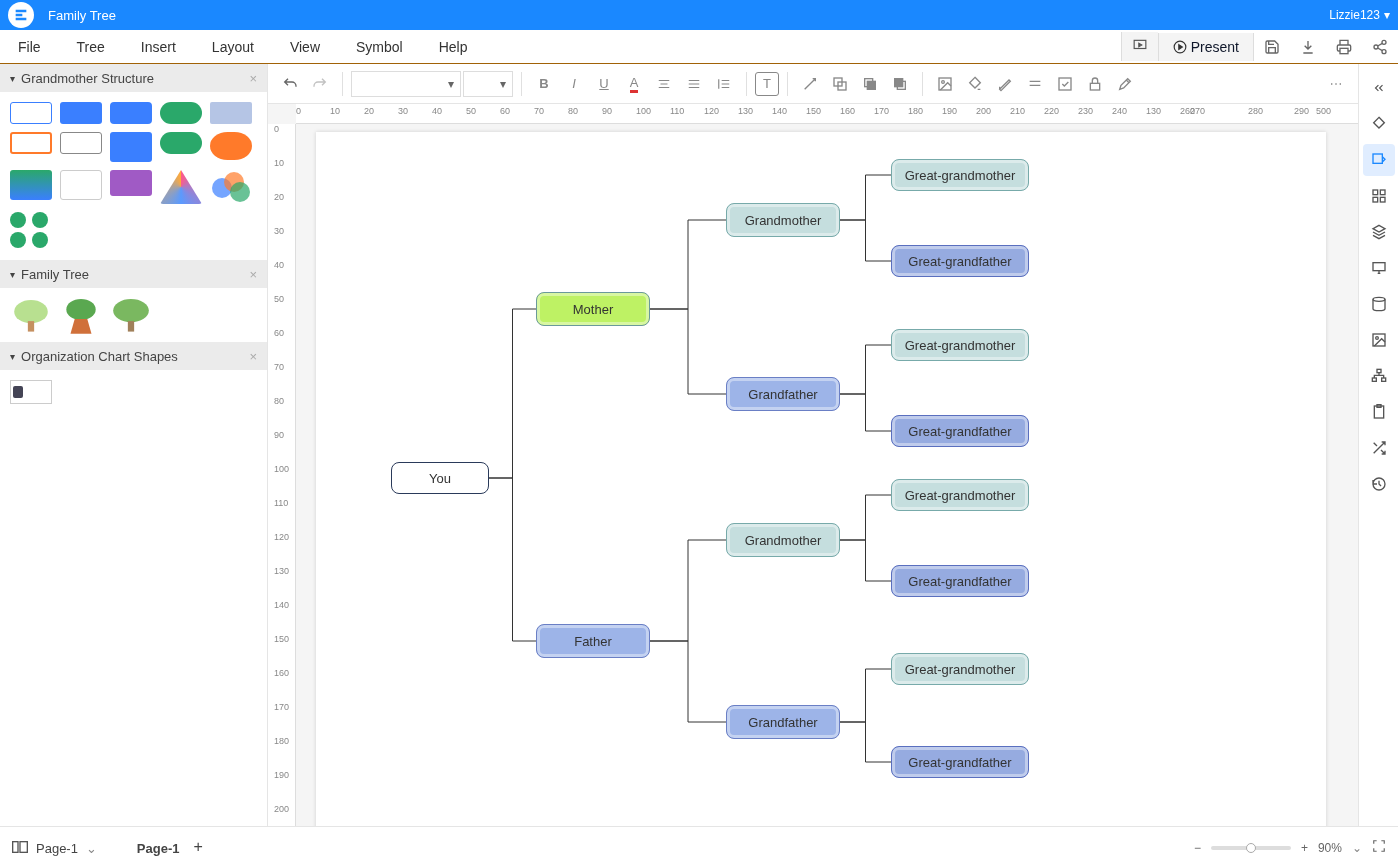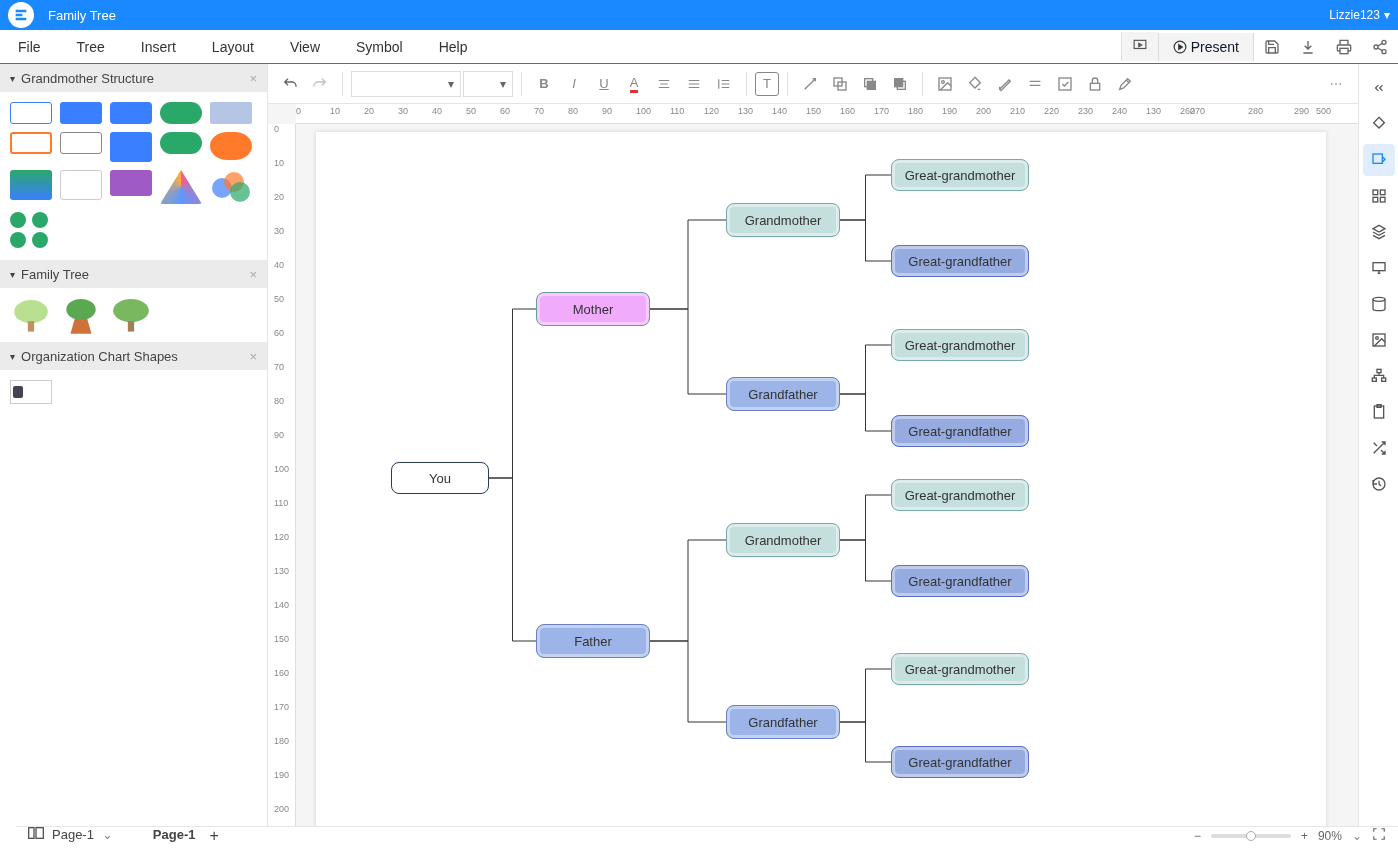--- a/index.html
+++ b/index.html
@@ -31,30 +31,30 @@
 .shape{width:42px;height:22px;border-radius:3px}
 .main{position:absolute;left:268px;right:40px;top:64px;bottom:30px;display:flex;flex-direction:column}
 .canvas-wrap{flex:1;position:relative;background:#f5f5f5;overflow:hidden}
 .ruler-h{position:absolute;left:28px;right:0;top:0;height:20px;background:#fff;border-bottom:1px solid #ddd;font-size:9px;color:#888;overflow:hidden}
 .ruler-h span{position:absolute;top:2px}
 .ruler-v{position:absolute;left:0;top:20px;bottom:0;width:28px;background:#fff;border-right:1px solid #ddd;font-size:9px;color:#888}
 .ruler-v span{position:absolute;left:6px}
 .page{position:absolute;left:48px;top:28px;width:1010px;height:780px;background:#fff;box-shadow:0 0 4px rgba(0,0,0,0.15)}
 .node{position:absolute;border:1px solid #5a7a9a;border-radius:8px;display:flex;align-items:center;justify-content:center;font-size:13px;box-shadow:inset 0 0 0 3px rgba(255,255,255,0.4);padding:0 8px}
 .node.white{background:#fff;border-color:#2a3a5a}
-.node.teal{background:#f0abfc;border-color:#6a9a9a}
+.node.teal{background:#bef264;border-color:#6a9a9a}
 .node.teal-light{background:#c5dede;border-color:#7aa}
 .node.blue{background:#9db4e8;border-color:#6a7fc5}
 .node.blue-dark{background:#96abe0;border-color:#5a6fbf}
 svg.connectors{position:absolute;left:0;top:0;width:100%;height:100%;pointer-events:none}
 svg.connectors path{stroke:#333;stroke-width:1;fill:none}
 .sidebar-right{position:absolute;right:0;top:64px;width:40px;bottom:30px;border-left:1px solid #e5e5e5;background:#fff;display:flex;flex-direction:column;align-items:center;padding-top:8px;gap:4px}
 .sidebar-right .rb{width:32px;height:32px;display:flex;align-items:center;justify-content:center;cursor:pointer;color:#555;border-radius:4px}
 .sidebar-right .rb.active{background:#e0edff;color:#1a88ff}
-.statusbar{position:absolute;left:16px;right:0;bottom:0;height:30px;border-top:1px solid #e5e5e5;display:flex;align-items:flex-start;padding:0 12px;font-size:13px;color:#444;background:#fff}
+.statusbar{position:absolute;left:0;right:0;bottom:0;height:30px;border-top:1px solid #e5e5e5;display:flex;align-items:flex-end;padding:0 12px;font-size:13px;color:#444;background:#fff}
 .statusbar .pagesel{display:flex;align-items:center;gap:8px}
 .statusbar .pagetab{margin-left:40px;font-weight:600}
 .statusbar .addpage{margin-left:14px;font-size:16px;cursor:pointer}
 .statusbar .zoom{margin-left:auto;display:flex;align-items:center;gap:10px;font-size:12px;color:#666}
 .statusbar .slider{width:80px;height:4px;background:#ddd;border-radius:2px;position:relative}
 .statusbar .slider .thumb{position:absolute;left:35px;top:-3px;width:10px;height:10px;background:#fff;border:1px solid #aaa;border-radius:50%}
 </style>
 </head>
 <body>
 

